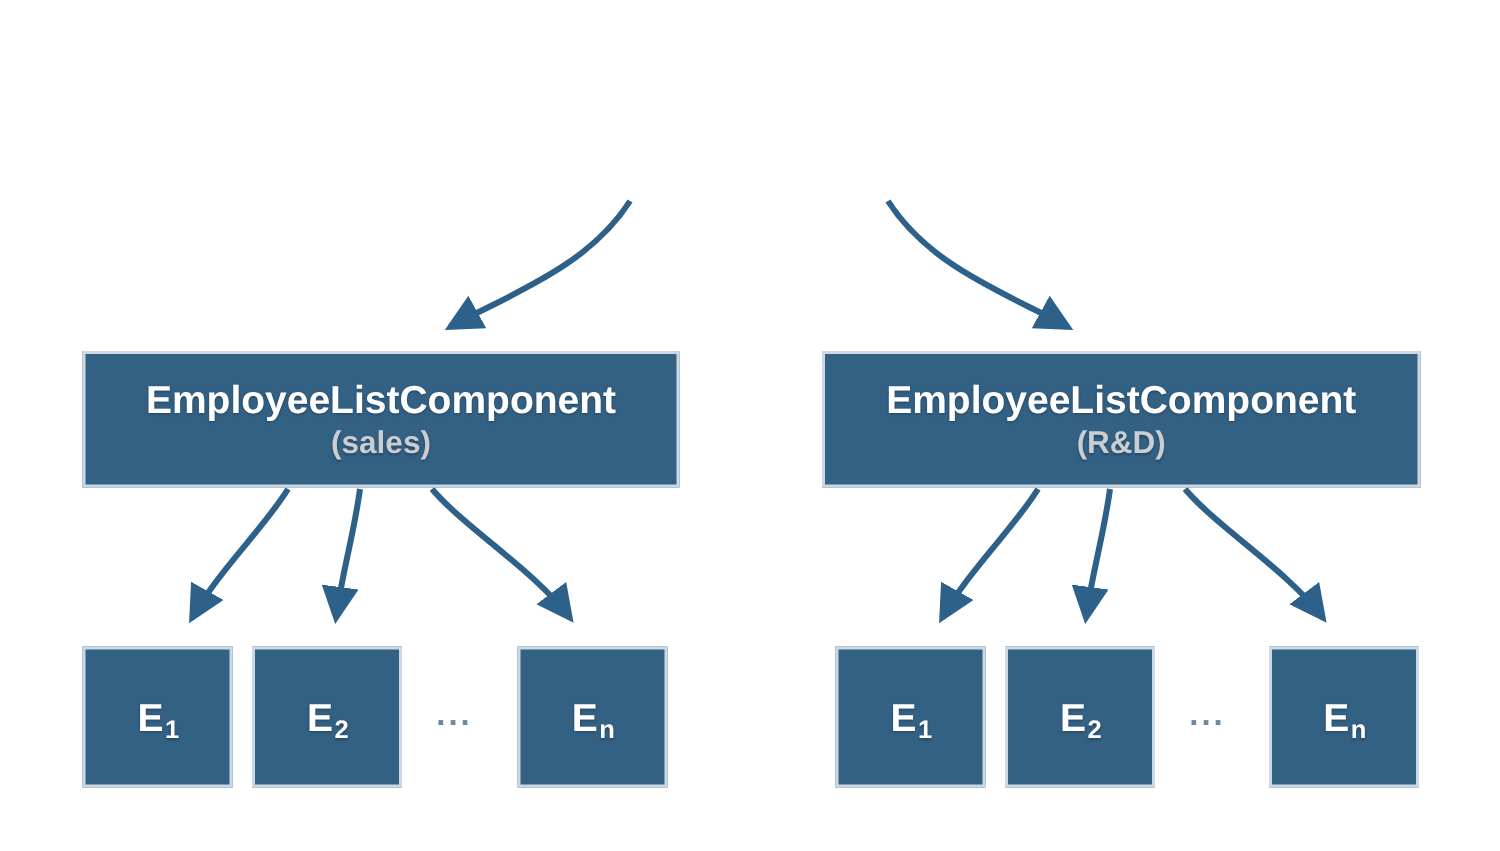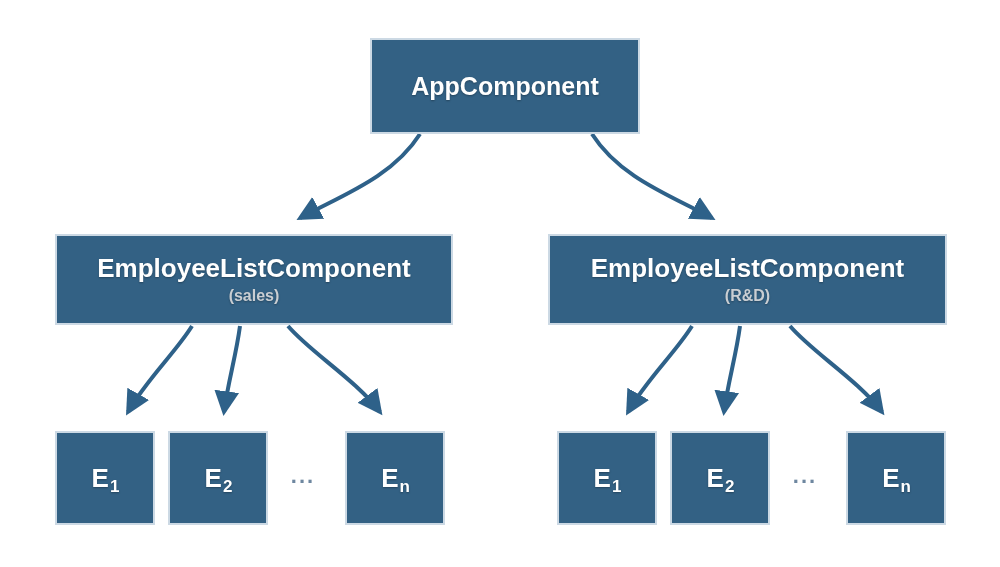--- a/index.html
+++ b/index.html
@@ -56,21 +56,21 @@
     width: 270px;
     height: 96px;
   }
   #node-app .node-title { font-size: 25px; }
 
   
   .mid-node { height: 91px; }
   #node-sales { left: 55px;  top: 234px; width: 398px; }
   #node-rnd   { left: 548px; top: 234px; width: 399px; }
   .mid-node .node-title { font-size: 26px; }
-  .mid-node .node-sub   { font-size: 16px; margin-top: 5px; }
+  .mid-node .node-sub   { font-size: 21px; margin-top: 5px; }
 
   
   .leaf {
     width: 100px;
     height: 94px;
     top: 431px;
   }
   .leaf .node-title {
     font-size: 26px;
     display: inline-flex;
@@ -122,23 +122,20 @@
 
     <path d="M 192 326 C 176 352 146 380 128 412" fill="none" stroke="#2e6189" stroke-width="4" marker-end="url(#ah)"></path>
     <path d="M 240 326 C 236 356 228 382 224 412" fill="none" stroke="#2e6189" stroke-width="4" marker-end="url(#ah)"></path>
     <path d="M 288 326 C 310 352 356 380 380 412" fill="none" stroke="#2e6189" stroke-width="4" marker-end="url(#ah)"></path>
 
     <path d="M 692 326 C 676 352 646 380 628 412" fill="none" stroke="#2e6189" stroke-width="4" marker-end="url(#ah)"></path>
     <path d="M 740 326 C 736 356 728 382 724 412" fill="none" stroke="#2e6189" stroke-width="4" marker-end="url(#ah)"></path>
     <path d="M 790 326 C 812 352 858 380 882 412" fill="none" stroke="#2e6189" stroke-width="4" marker-end="url(#ah)"></path>
   </svg>
 
-  <div class="node" id="node-app">
-    <div class="node-title">AppComponent</div>
-  </div>
 
   <div class="node mid-node" id="node-sales">
     <div class="node-title">EmployeeListComponent</div>
     <div class="node-sub">(sales)</div>
   </div>
 
   <div class="node mid-node" id="node-rnd">
     <div class="node-title">EmployeeListComponent</div>
     <div class="node-sub">(R&amp;D)</div>
   </div>

